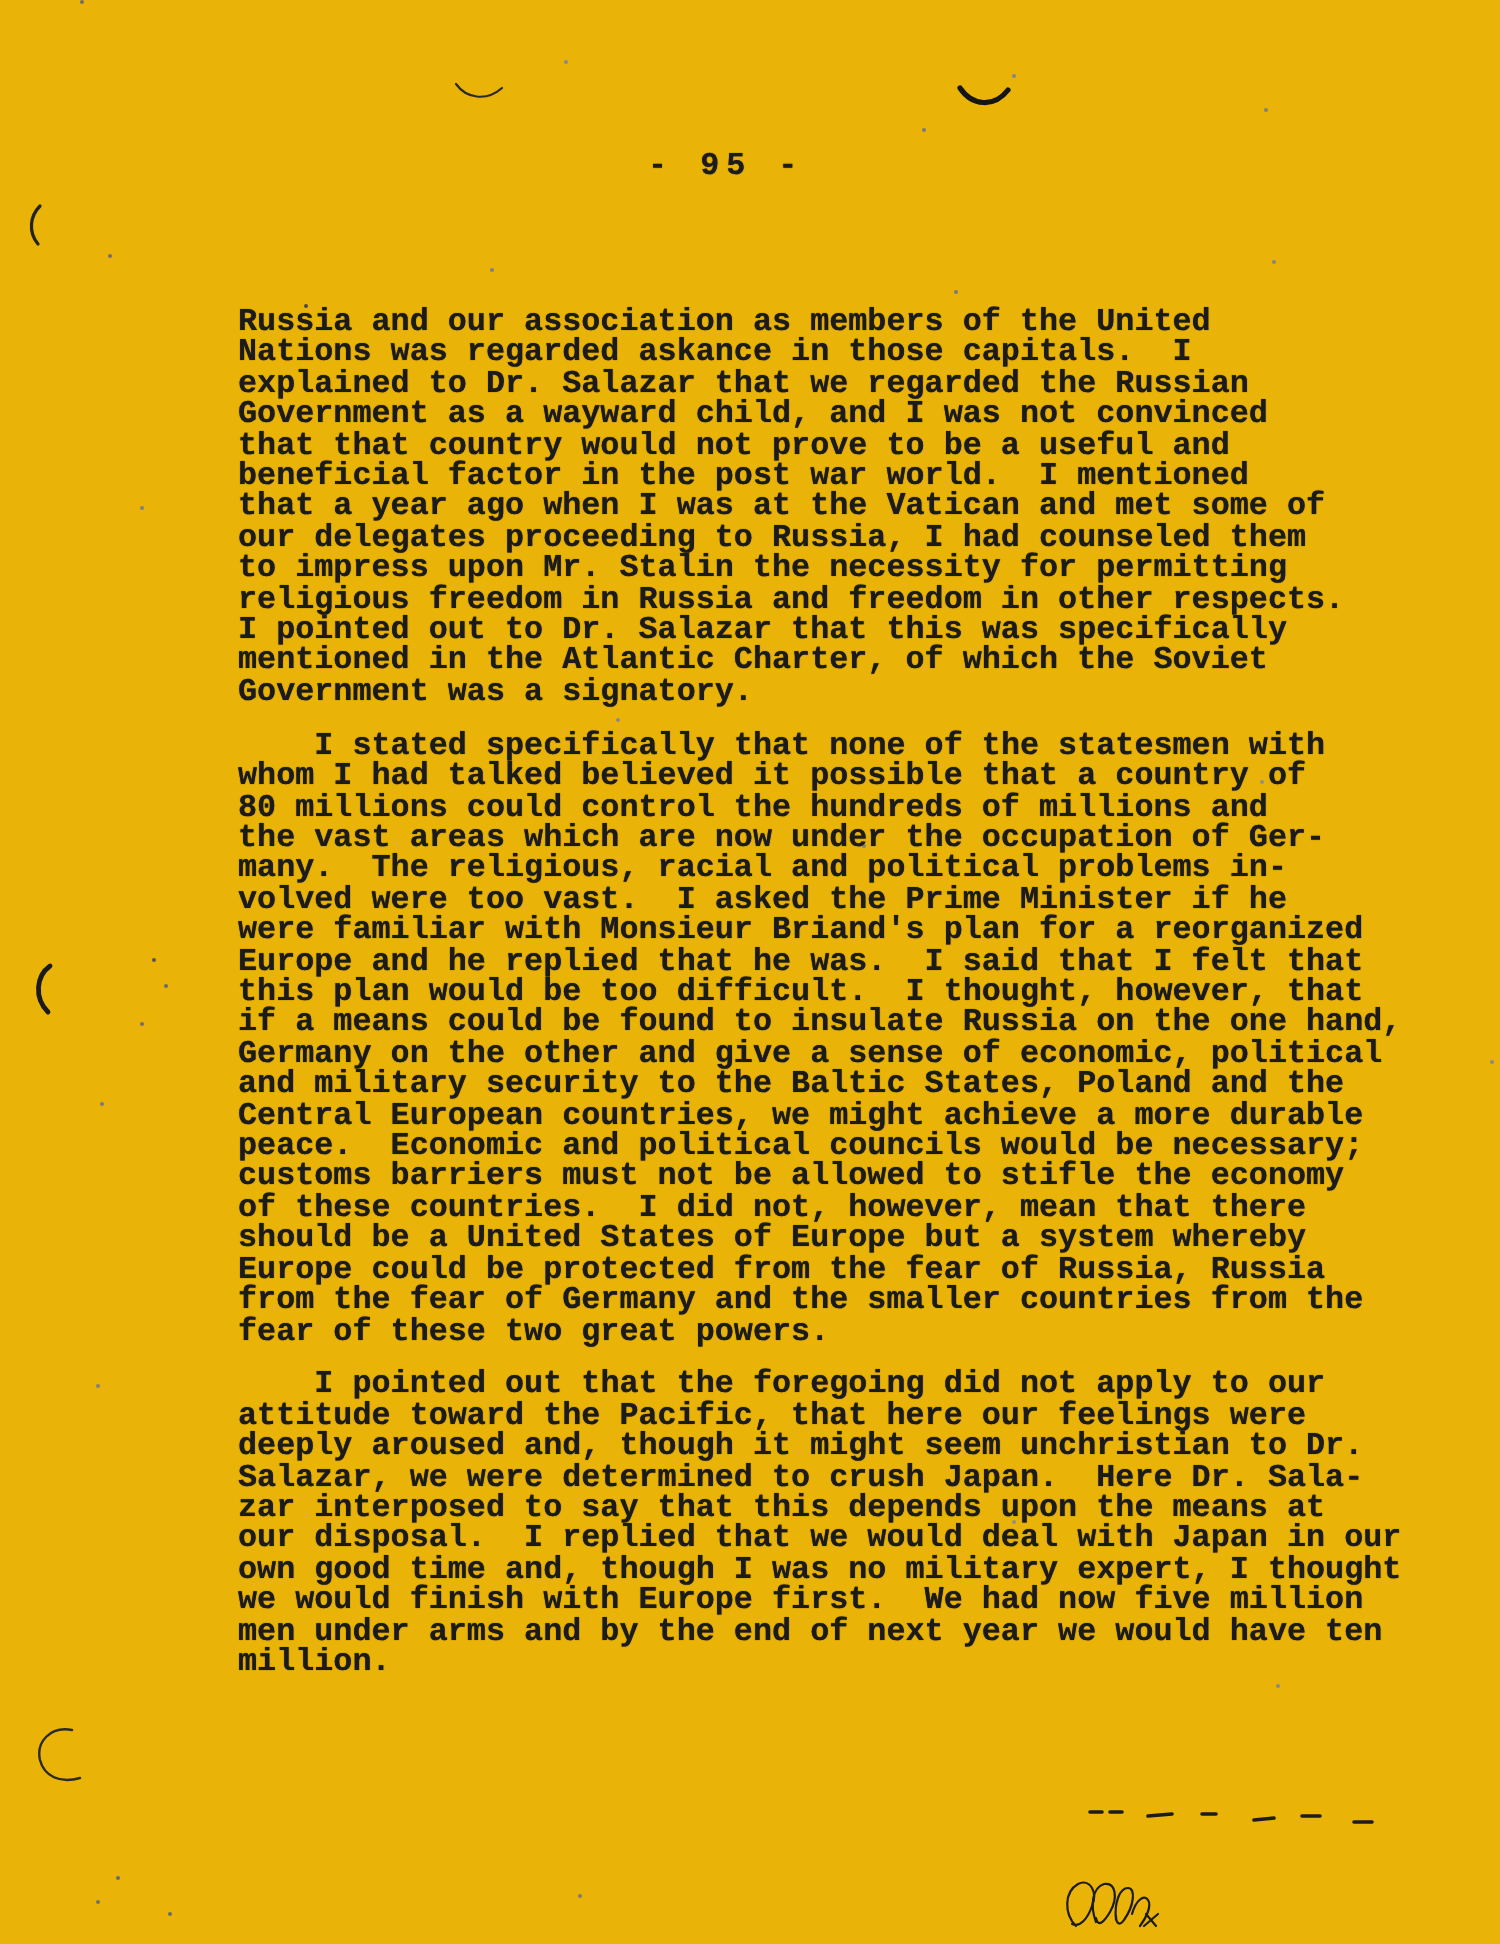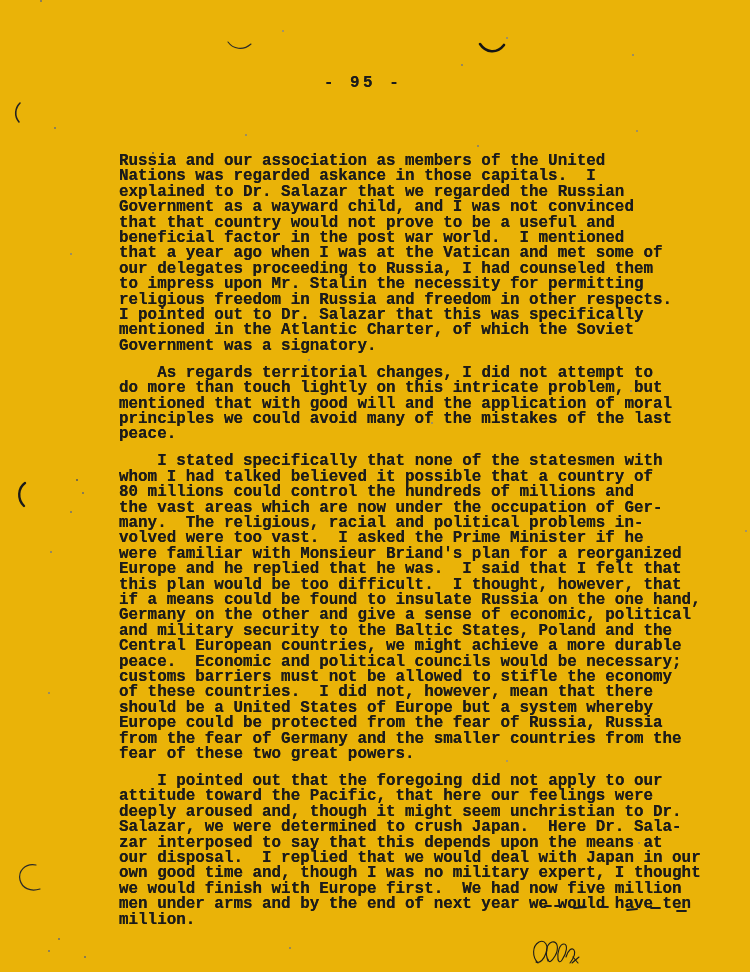--- a/index.html
+++ b/index.html
@@ -86,25 +86,20 @@
 Government as a wayward child, and I was not convinced
 that that country would not prove to be a useful and
 beneficial factor in the post war world.  I mentioned
 that a year ago when I was at the Vatican and met some of
 our delegates proceeding to Russia, I had counseled them
 to impress upon Mr. Stalin the necessity for permitting
 religious freedom in Russia and freedom in other respects.
 I pointed out to Dr. Salazar that this was specifically
 mentioned in the Atlantic Charter, of which the Soviet
 Government was a signatory.</p>
-    <p>    As regards territorial changes, I did not attempt to
-do more than touch lightly on this intricate problem, but
-mentioned that with good will and the application of moral
-principles we could avoid many of the mistakes of the last
-peace.</p>
     <p>    I stated specifically that none of the statesmen with
 whom I had talked believed it possible that a country of
 80 millions could control the hundreds of millions and
 the vast areas which are now under the occupation of Ger-
 many.  The religious, racial and political problems in-
 volved were too vast.  I asked the Prime Minister if he
 were familiar with Monsieur Briand's plan for a reorganized
 Europe and he replied that he was.  I said that I felt that
 this plan would be too difficult.  I thought, however, that
 if a means could be found to insulate Russia on the one hand,

